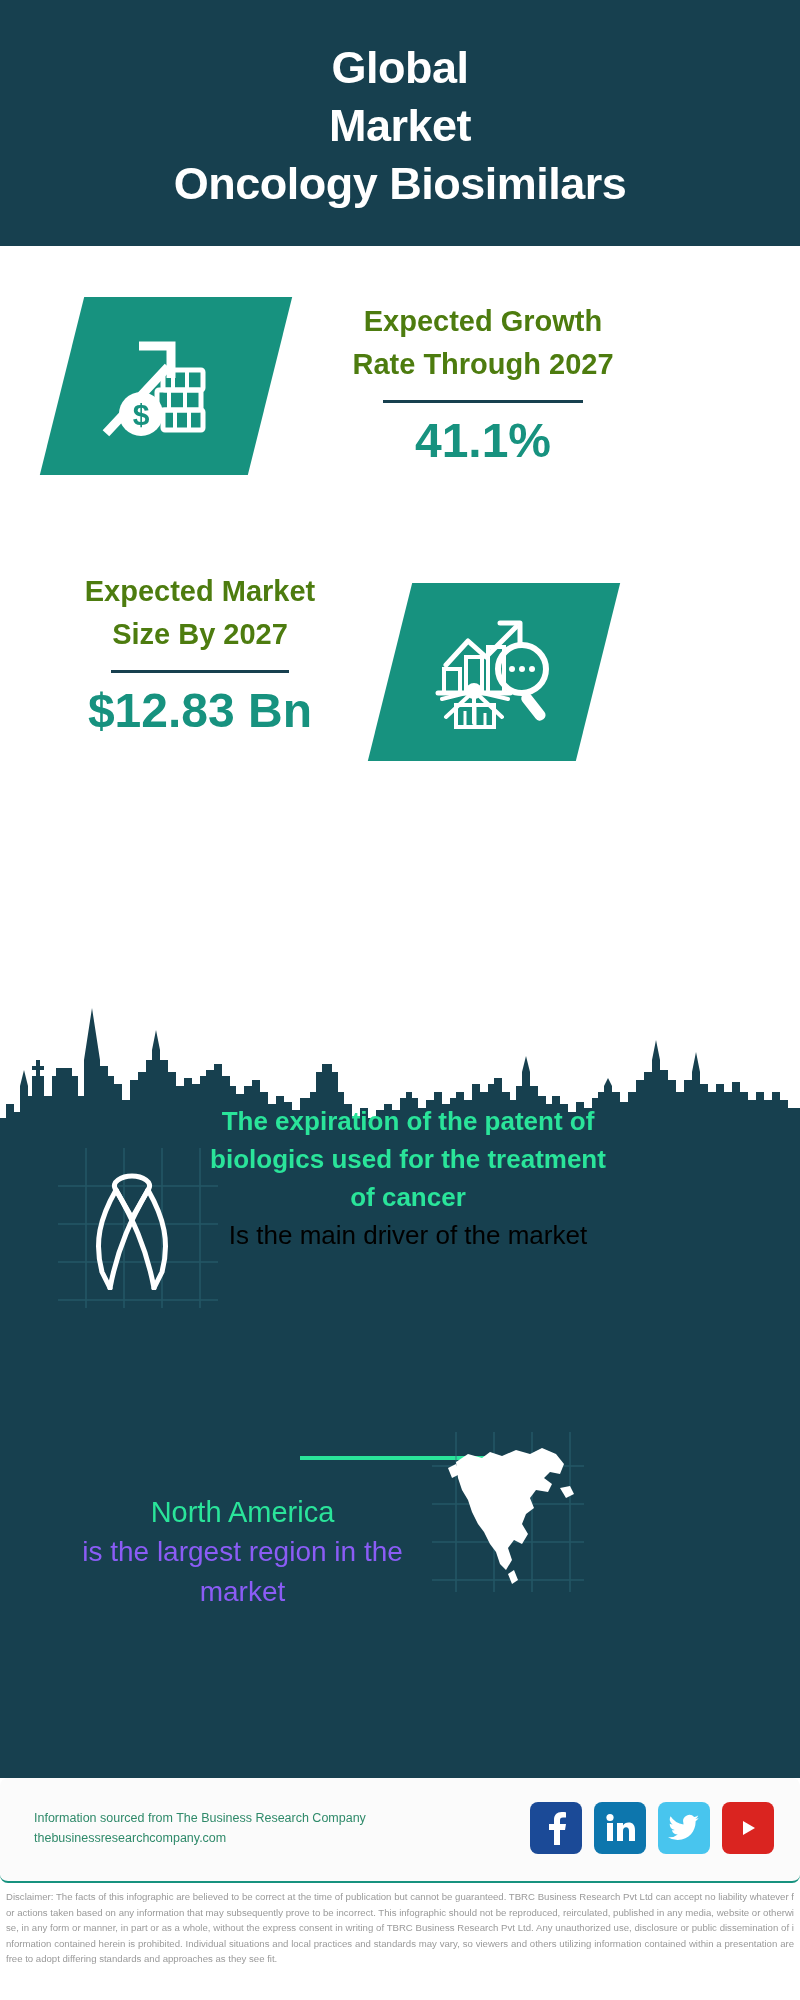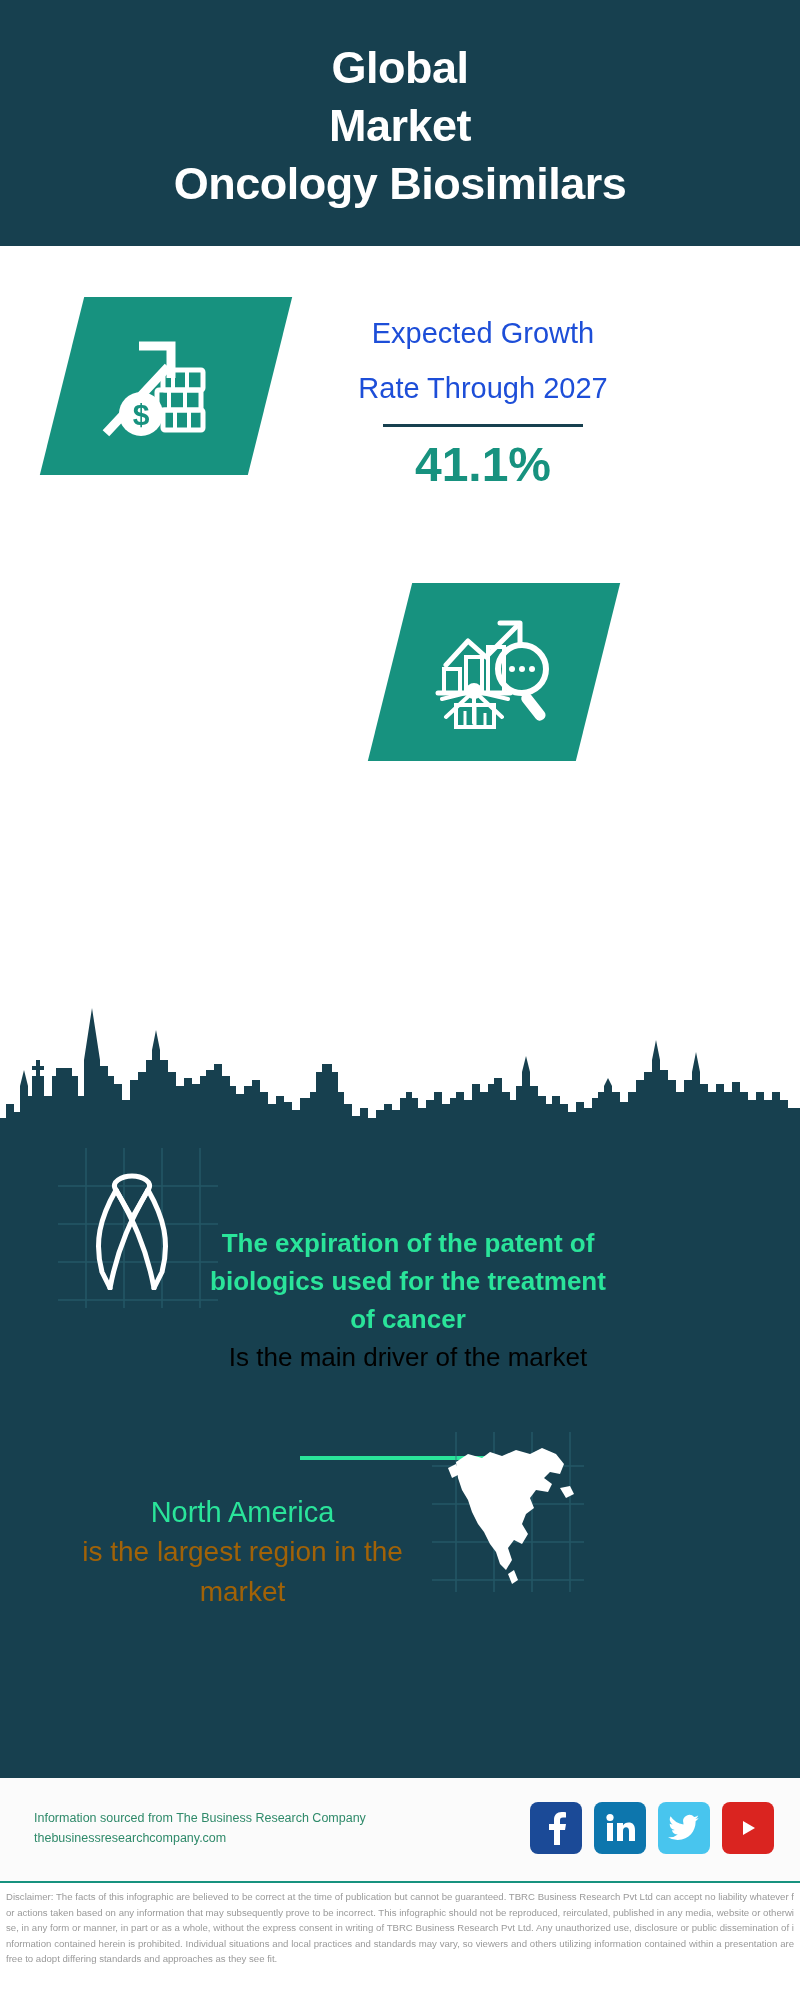--- a/index.html
+++ b/index.html
@@ -81,26 +81,25 @@
     width: 208px;
     height: 178px;
   }
 
   
   .stat-block {
     position: absolute;
     text-align: center;
   }
   .stat-title {
-    color: #1d4ed8;
-    font-weight: normal;
+    color: #4d7c0f;
+    font-weight: bold;
     font-size: 29px;
     line-height: 43px;
     white-space: nowrap;
-    margin-top: 12px;
   }
   .stat-rule {
     height: 3px;
     background: #17404f;
     margin: 14px auto 10px auto;
   }
   .stat-value {
     color: #17927f;
     font-weight: bold;
     font-size: 48px;
@@ -166,21 +165,21 @@
     left: 438px;
     top: 1428px;
     width: 150px;
     height: 165px;
   }
 
   
   .driver-block {
     position: absolute;
     left: 208px;
-    top: 1224px;
+    top: 1102px;
     width: 400px;
     text-align: center;
   }
   .driver-highlight {
     color: #2ae49a;
     font-weight: bold;
     font-size: 26px;
     line-height: 38px;
   }
   .driver-plain {
@@ -207,35 +206,36 @@
     width: 365px;
     text-align: center;
   }
   .region-name {
     color: #2ae49a;
     font-weight: normal;
     font-size: 29px;
     line-height: 40px;
   }
   .region-desc {
-    color: #a16207;
+    color: #8b5cf6;
     font-size: 28px;
     line-height: 40px;
   }
 
   
   .footer {
     position: absolute;
     left: 0;
     top: 1778px;
     width: 800px;
     height: 105px;
     background: #fbfbfb;
     border-bottom: 2px solid #17927f;
     box-sizing: border-box;
+    border-radius: 8px;
   }
   .footer-text {
     position: absolute;
     left: 34px;
     top: 30px;
     color: #2f8a6a;
     font-size: 12.5px;
     line-height: 20px;
   }
   .social-row {
@@ -304,20 +304,26 @@
     </svg>
   </div>
 
   <div class="stat-block stat-growth">
     <div class="stat-title">Expected Growth</div>
     <div class="stat-title">Rate Through 2027</div>
     <div class="stat-rule"></div>
     <div class="stat-value">41.1%</div>
   </div>
 
+  <div class="stat-block stat-size">
+    <div class="stat-title">Expected Market</div>
+    <div class="stat-title">Size By 2027</div>
+    <div class="stat-rule"></div>
+    <div class="stat-value">$12.83 Bn</div>
+  </div>
 
   <div class="para para-size">
     <svg width="124" height="118" viewBox="0 0 124 118" fill="none" aria-hidden="true">
       <path d="M14 52 L36 28 L54 44 L84 14" stroke="#ffffff" stroke-width="5" fill="none" stroke-linecap="round" stroke-linejoin="round"></path>
       <path d="M68 10 H88 V30" stroke="#ffffff" stroke-width="5" fill="none" stroke-linecap="round" stroke-linejoin="round"></path>
       <rect x="12" y="56" width="16" height="24" stroke="#ffffff" stroke-width="4" fill="none"></rect>
       <rect x="34" y="44" width="16" height="36" stroke="#ffffff" stroke-width="4" fill="none"></rect>
       <rect x="56" y="34" width="16" height="46" stroke="#ffffff" stroke-width="4" fill="none"></rect>
       <line x1="6" y1="80" x2="78" y2="80" stroke="#ffffff" stroke-width="5" stroke-linecap="round"></line>
       <circle cx="42" cy="78" r="8" fill="#ffffff"></circle>

